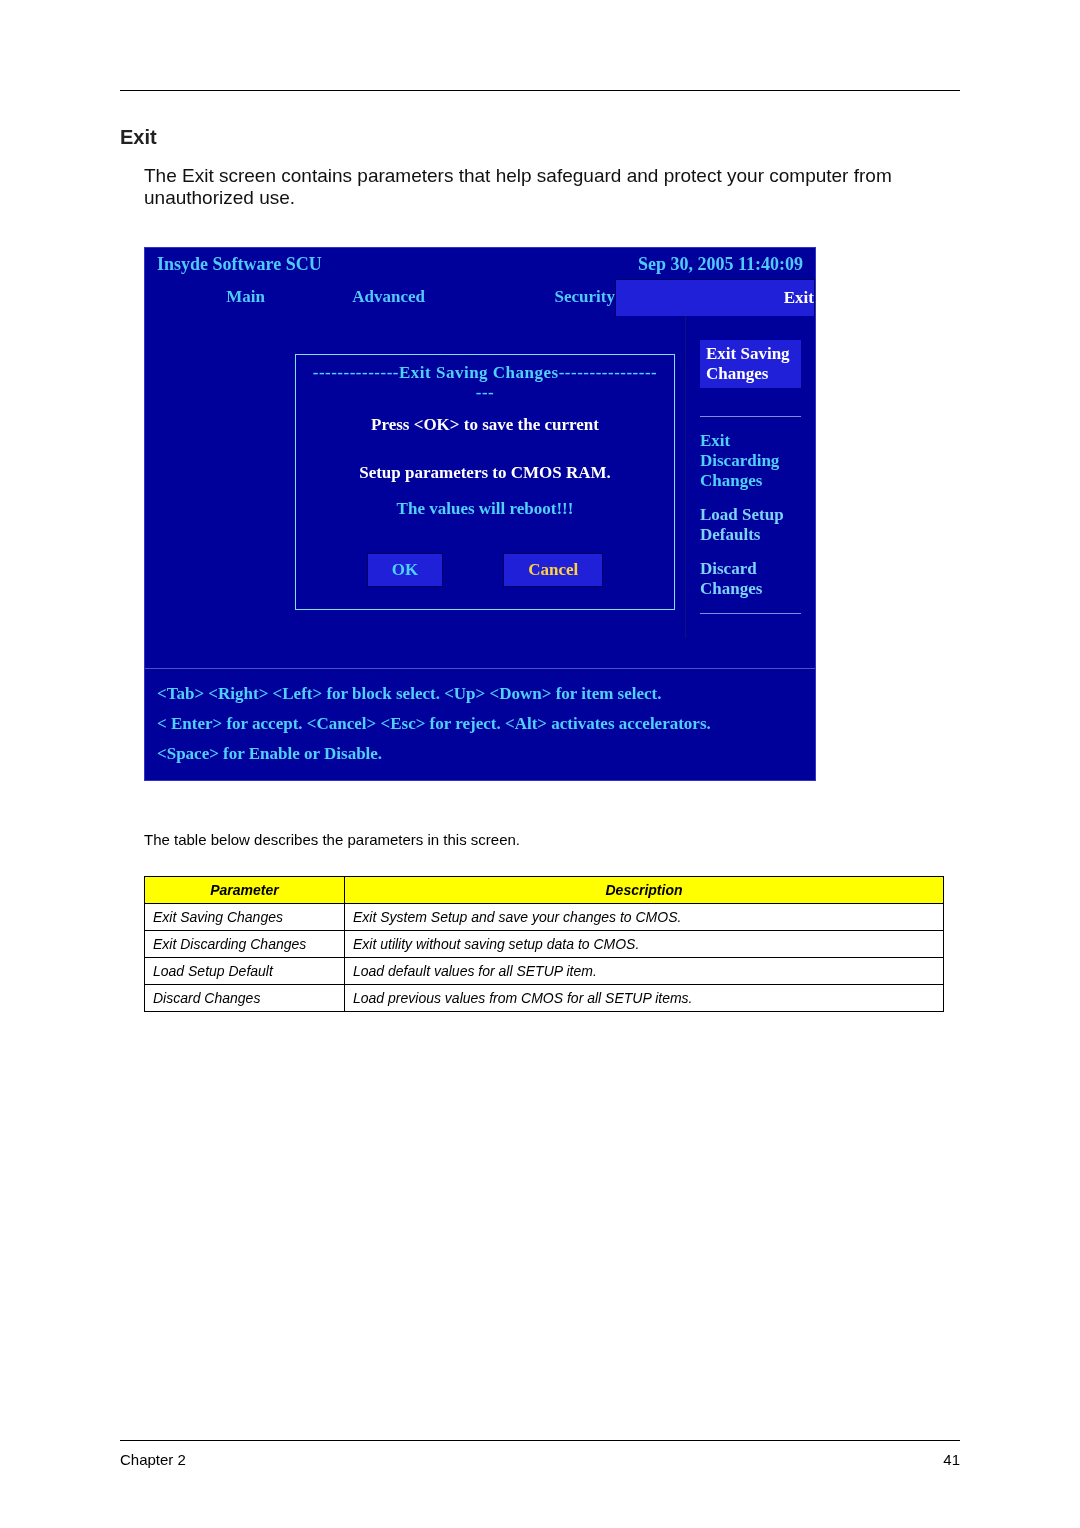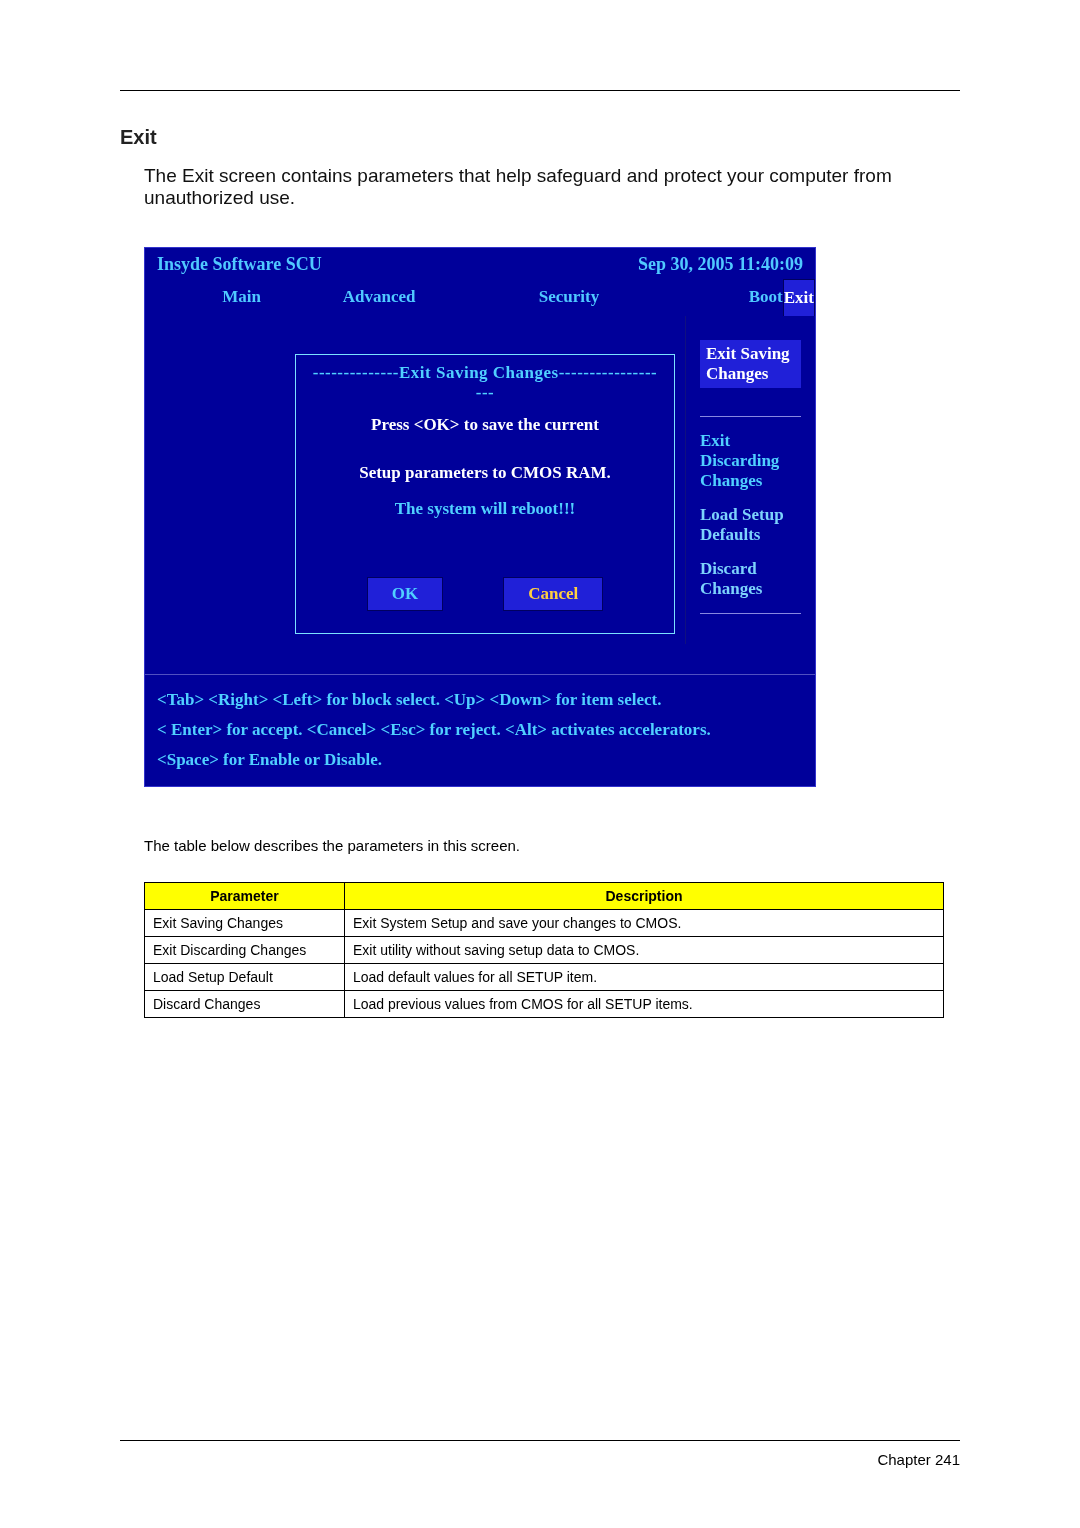--- a/index.html
+++ b/index.html
@@ -112,21 +112,20 @@
       display: flex;
       justify-content: center;
       gap: 60px;
     }
     .dlg-btn {
       background: #2020d8;
       border: 1px solid #000060;
       padding: 6px 24px;
       font-size: 17px;
       font-weight: bold;
-      margin-top: 24px;
     }
     .dlg-btn.ok { color: #50d0ff; }
     .dlg-btn.cancel { color: #ffd040; }
 
     .bios-help {
       border-top: 1px solid #5050c0;
       margin-top: 30px;
       padding: 10px 12px 12px 12px;
       font-size: 17px;
       color: #50d0ff;
@@ -136,20 +135,21 @@
     .table-intro {
       font-size: 15px;
       margin: 50px 0 28px 24px;
     }
 
     table.param-table {
       margin-left: 24px;
       width: 800px;
       border-collapse: collapse;
       font-size: 14px;
+      font-style: italic;
     }
     table.param-table th {
       background: #ffff00;
       font-weight: bold;
       text-align: center;
       border: 1px solid #000;
       padding: 5px 8px;
     }
     table.param-table td {
       border: 1px solid #000;
@@ -160,51 +160,50 @@
 
     .footer {
       position: absolute;
       left: 120px;
       right: 120px;
       bottom: 60px;
       border-top: 1.5px solid #000;
       padding-top: 10px;
       font-size: 15px;
       display: flex;
-      justify-content: flex-end;
+      justify-content: space-between;
     }
   </style>
 </head>
 <body>
 
 <div class="top-rule"></div>
 
 <h2 class="section-heading">Exit</h2>
 <p class="section-intro">The Exit screen contains parameters that help safeguard and protect your computer from unauthorized use.</p>
 
 <div class="bios-window">
   <div class="bios-header">
     <span>Insyde Software SCU</span>
     <span>Sep 30, 2005 11:40:09</span>
   </div>
   <div class="bios-tabs">
     <div class="bios-tab t-main">Main</div>
     <div class="bios-tab t-adv">Advanced</div>
     <div class="bios-tab t-sec">Security</div>
-    <div class="bios-tab t-boot">Boot</div>
     <div class="bios-tab t-exit">Exit</div>
   </div>
 
   <div class="bios-body">
     <div class="bios-left">
       <div class="dialog">
         <div class="dialog-title">--------------Exit Saving Changes-------------------</div>
         <div class="dialog-text1">Press   &lt;OK&gt;   to   save   the current</div>
         <div class="dialog-text2">Setup parameters to CMOS RAM.</div>
-        <div class="dialog-text3">The system will reboot!!!</div>
+        <div class="dialog-text3">The values will reboot!!!</div>
         <div class="dialog-buttons">
           <div class="dlg-btn ok">OK</div>
           <div class="dlg-btn cancel">Cancel</div>
         </div>
       </div>
     </div>
     <div class="bios-right">
       <div class="menu-item mi-active">Exit Saving Changes</div>
       <div class="mi-hr"></div>
       <div class="menu-item mi-cyan">Exit Discarding Changes</div>

